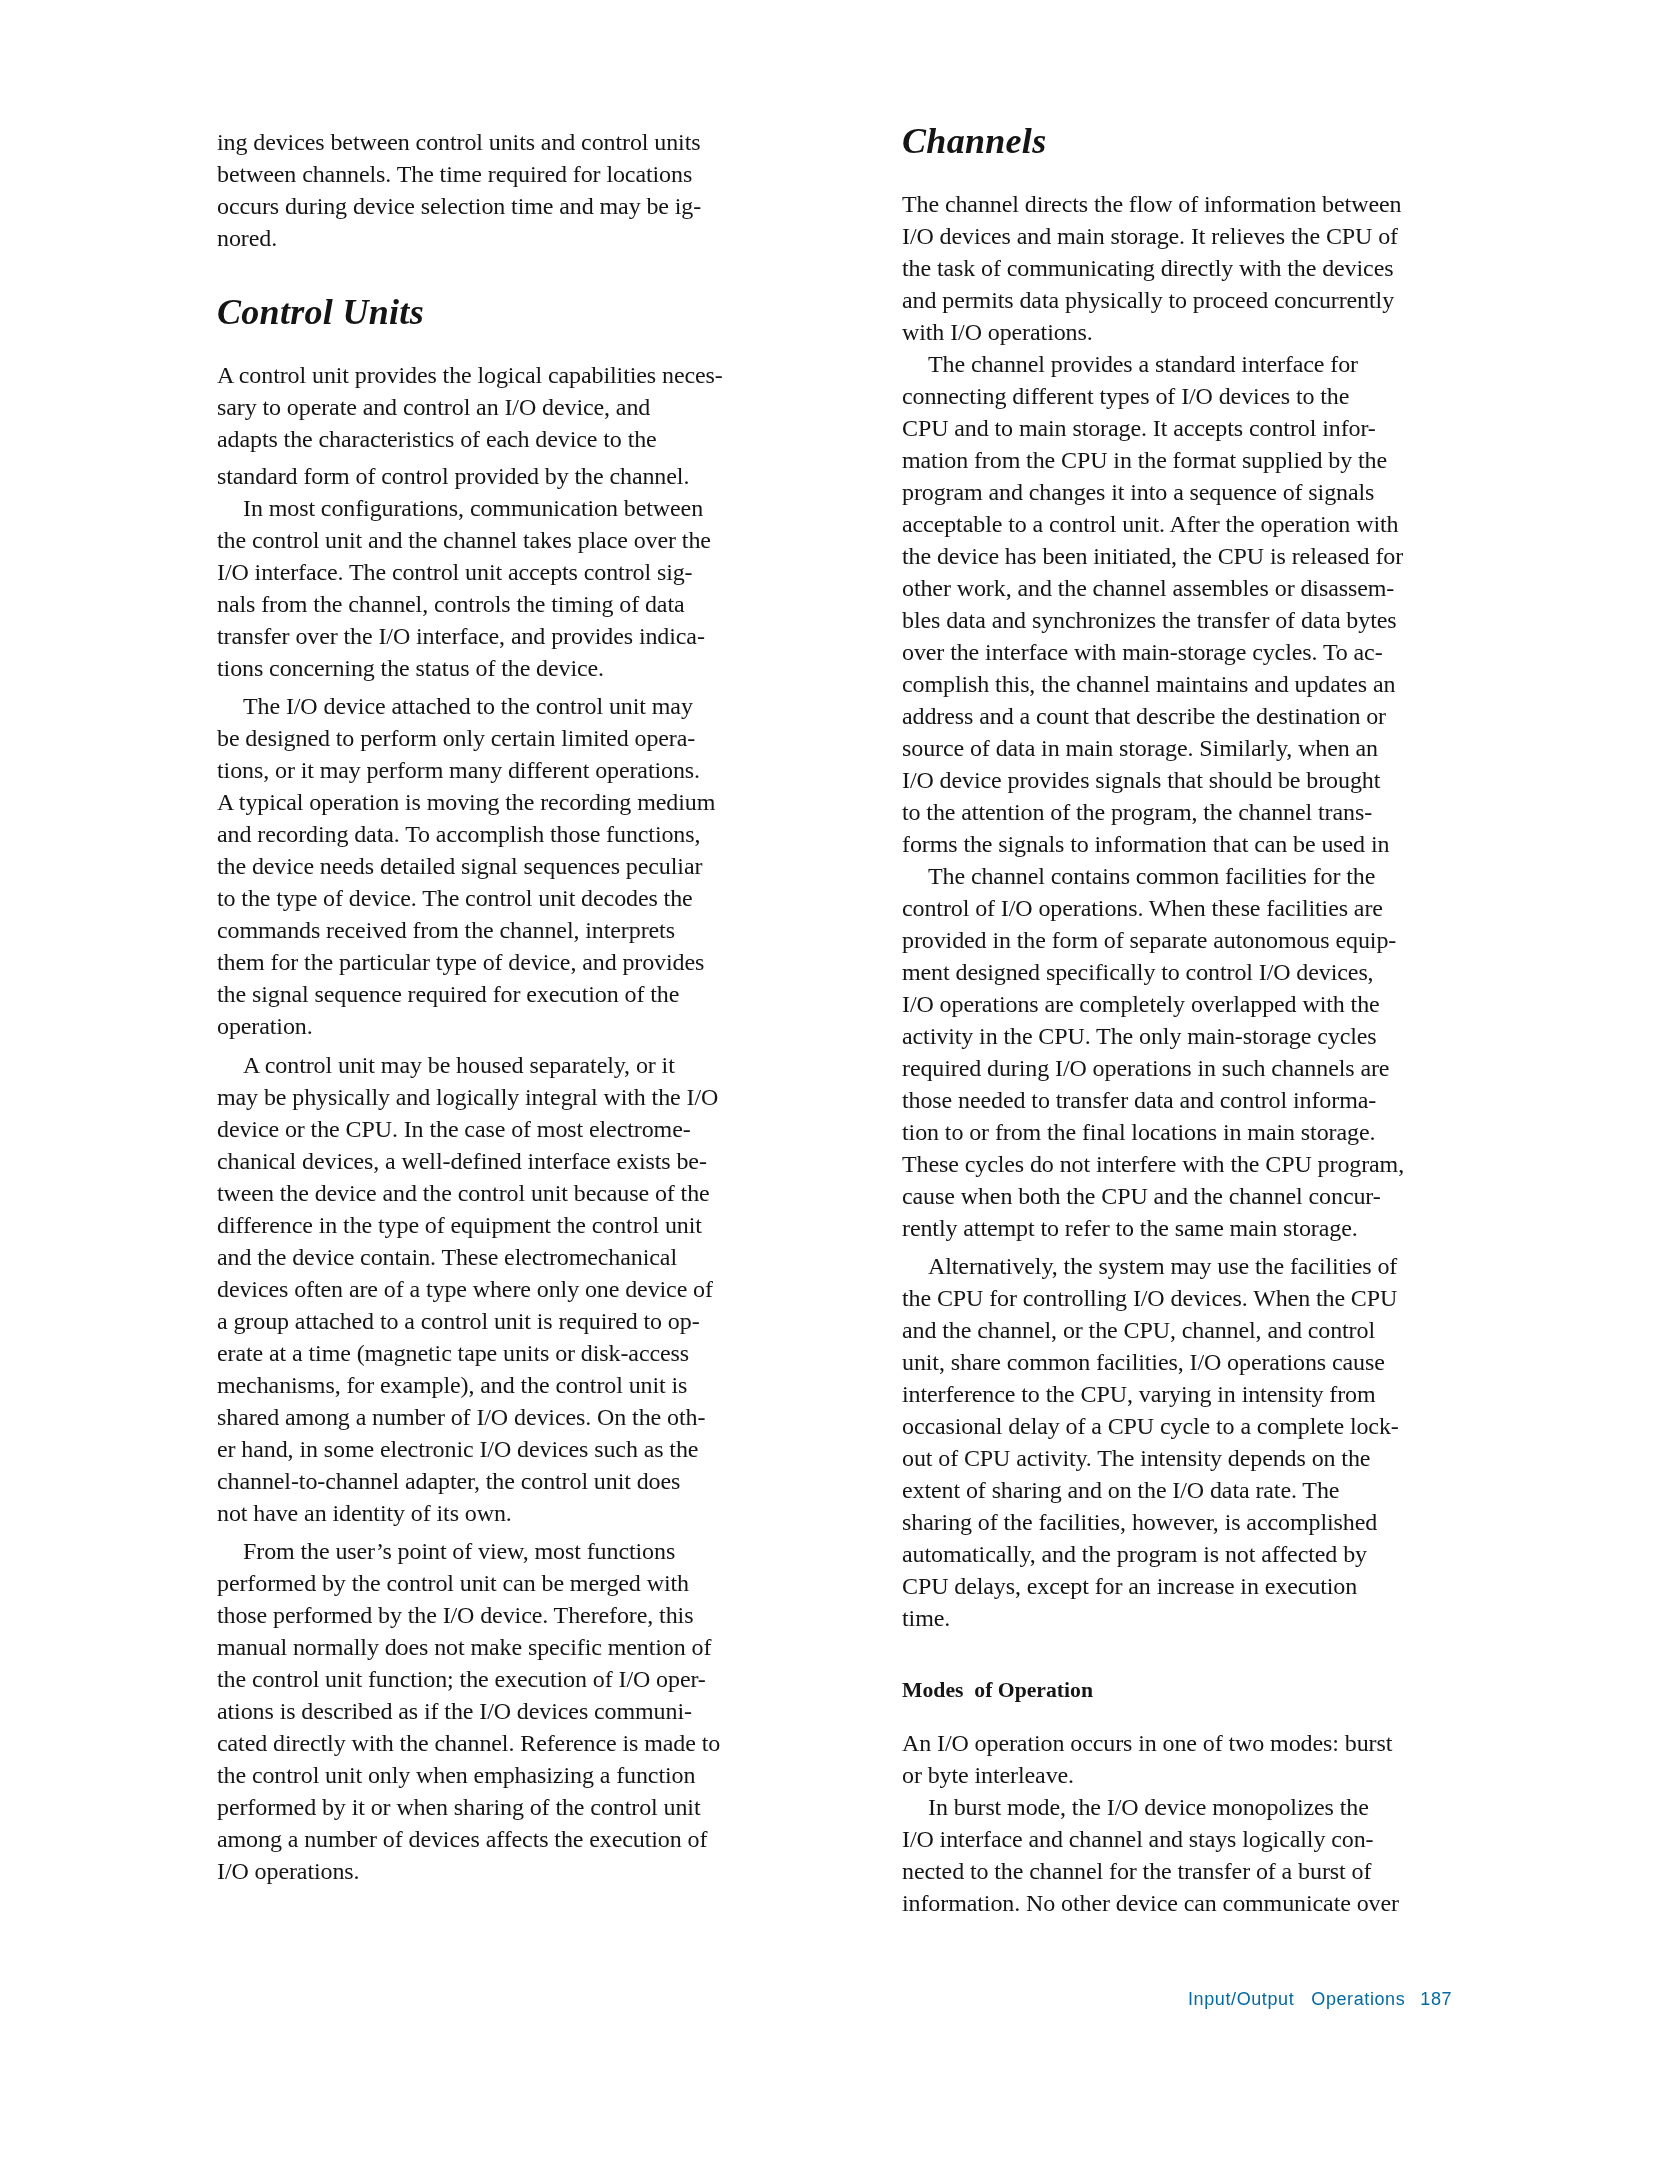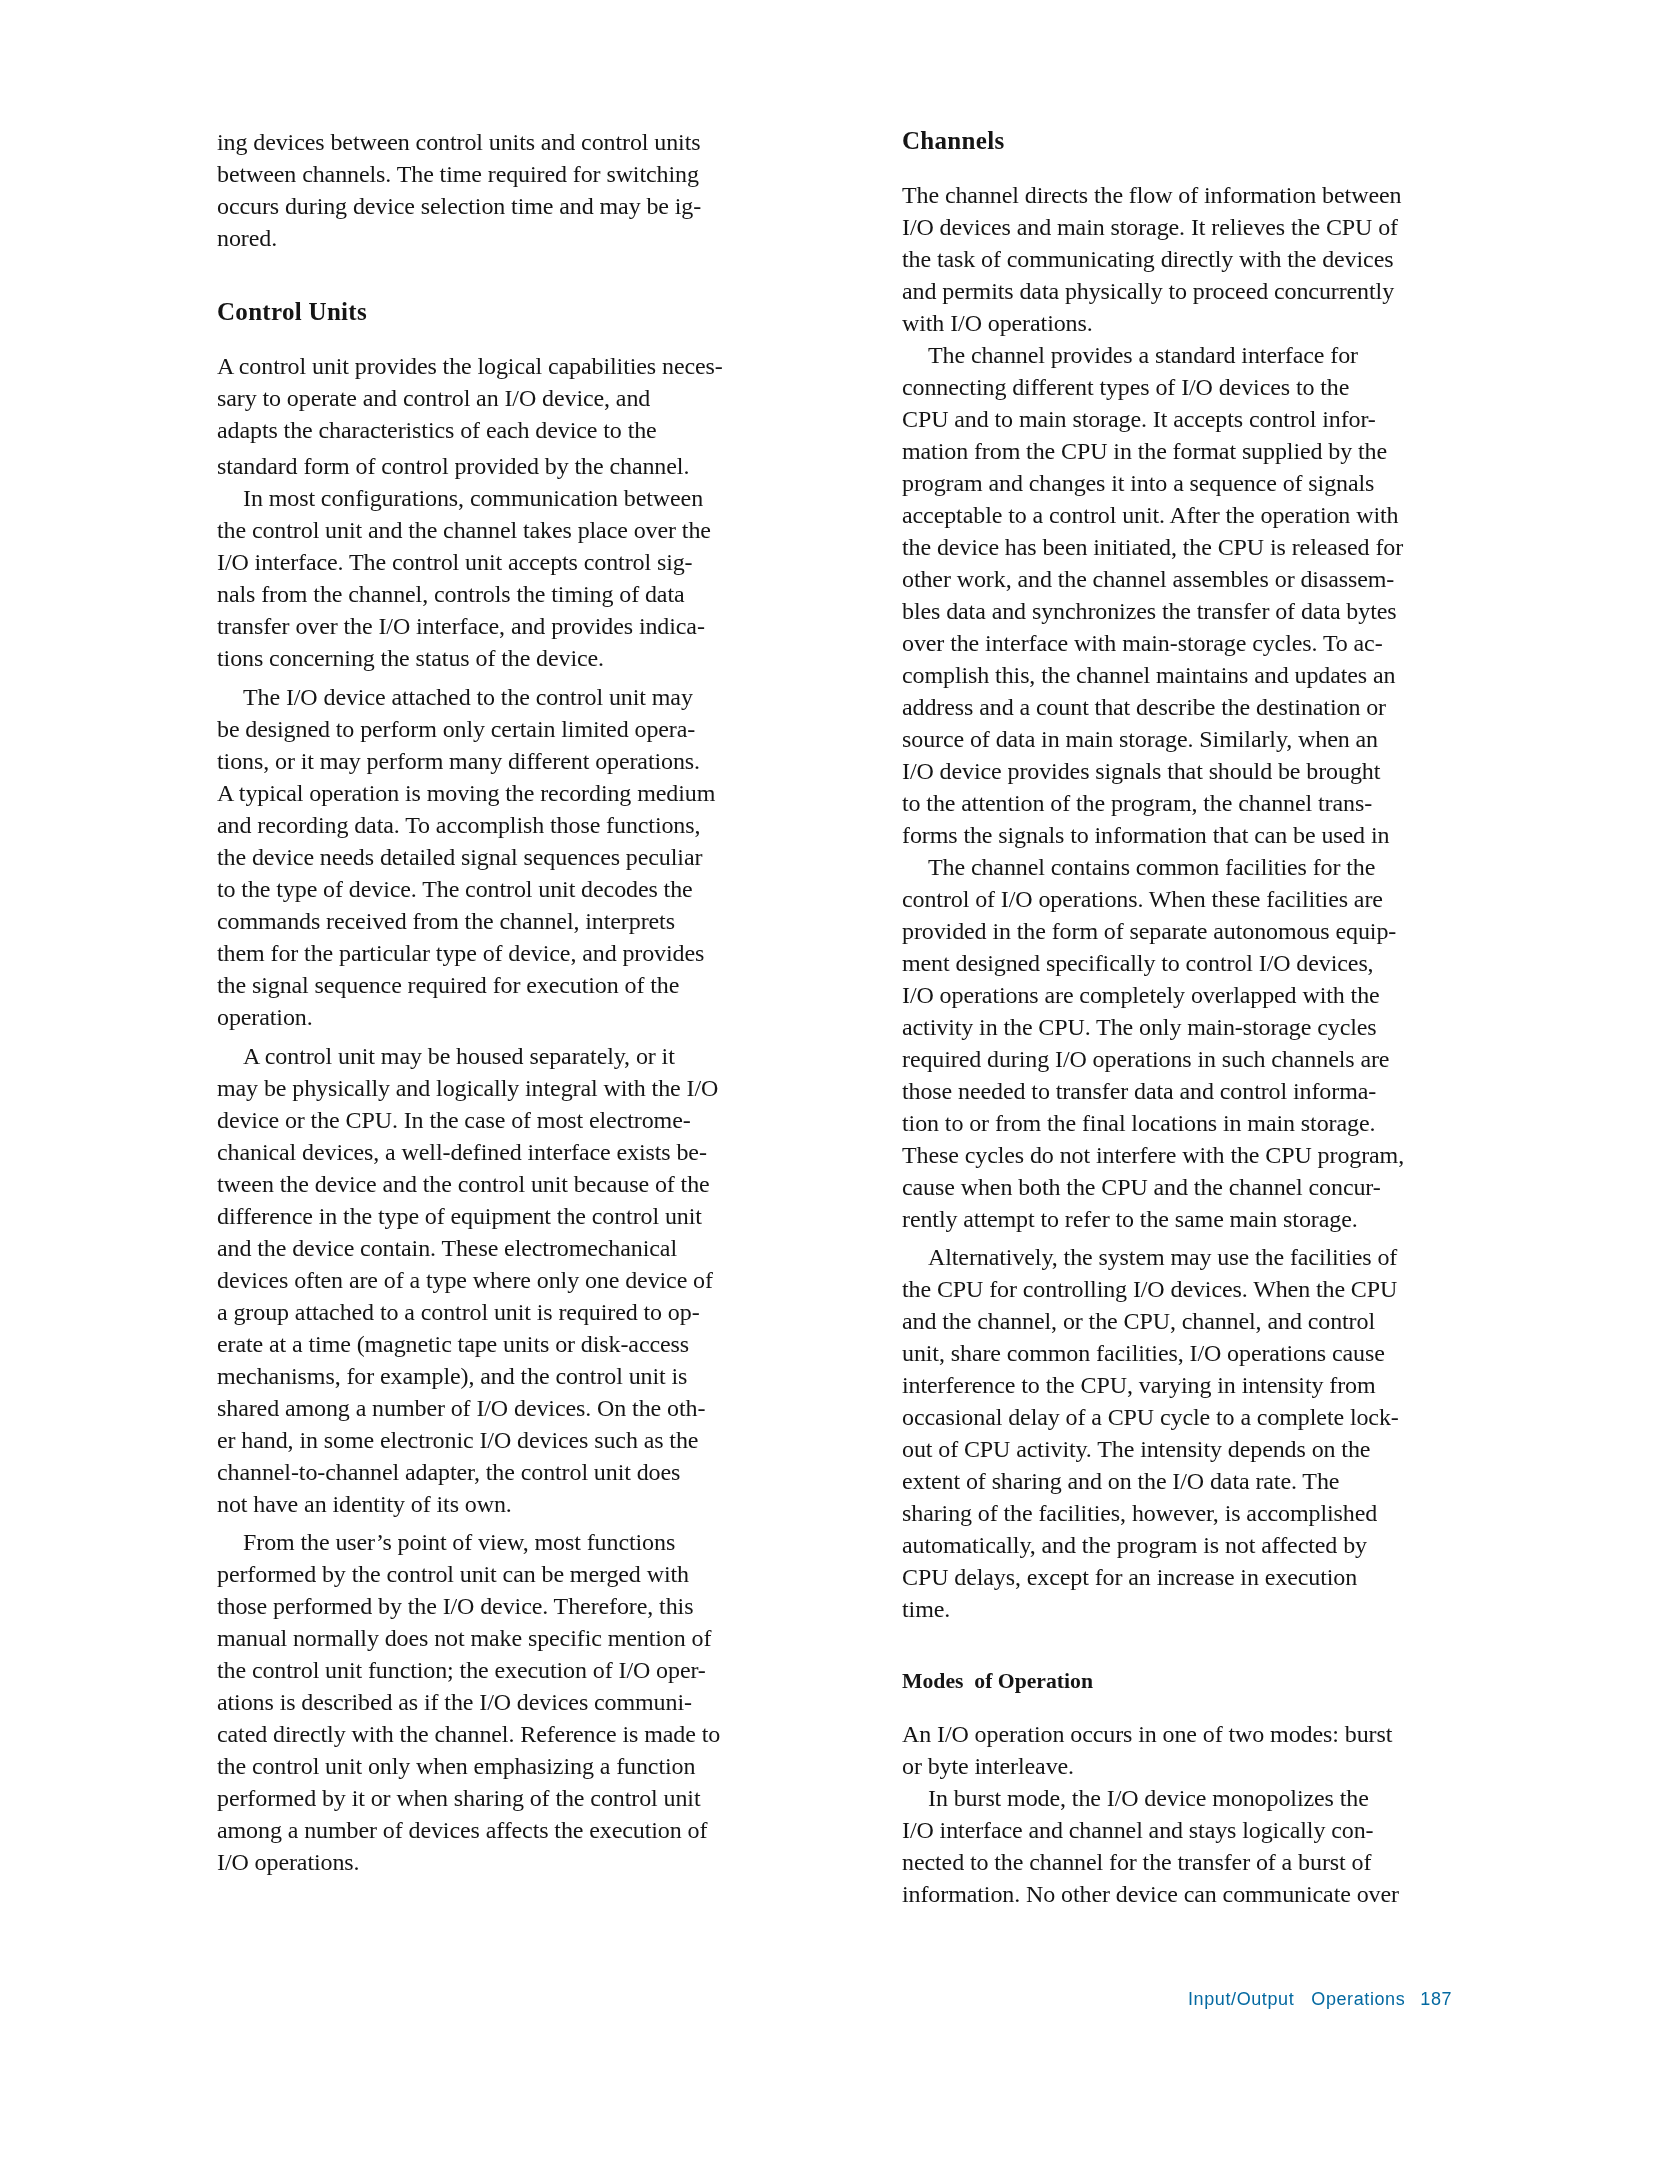--- a/index.html
+++ b/index.html
@@ -15,22 +15,22 @@
   .line {
     display: block; white-space: nowrap;
     font-size: 24px; line-height: 32px; height: 32px;
     letter-spacing: -0.1px;
   }
   .line.indent { padding-left: 26px; }
   .para { display: block; }
   .para + .para { margin-top: 0px; }
   .para.gap { margin-top: 6.6px; }
   .h-italic {
-    display: block; font-weight: bold; 
-    font-size: 25px; line-height: 34px; height: 34px;
+    display: block; font-weight: bold; font-style: italic;
+    font-size: 36px; line-height: 34px; height: 34px;
     margin-top: 40px; letter-spacing: 0.3px;
   }
   .h-italic.first { margin-top: 0; }
   .h-bold {
     display: block; font-weight: bold; font-size: 21.7px;
     line-height: 30px; height: 30px; margin-top: 41px;
   }
   .footer {
     position: absolute; top: 1989px; left: 1188px;
     font-family: "Liberation Sans", "DejaVu Sans", sans-serif;
@@ -40,21 +40,21 @@
   .footer .pn { display: inline-block; margin-left: 15px; }
 </style>
 </head>
 <body>
 
 <div class="page">
 
   <div class="col col-left">
     <div class="para">
       <span class="line">ing devices between control units and control units</span>
-      <span class="line">between channels. The time required for switching</span>
+      <span class="line">between channels. The time required for locations</span>
       <span class="line">occurs during device selection time and may be ig-</span>
       <span class="line">nored.</span>
     </div>
 
     <h2 class="h-italic" style="margin-top:41px;">Control Units</h2>
 
     <div class="para">
       <span class="line">A control unit provides the logical capabilities neces-</span>
       <span class="line">sary to operate and control an I/O device, and</span>
       <span class="line">adapts the characteristics of each device to the</span>

